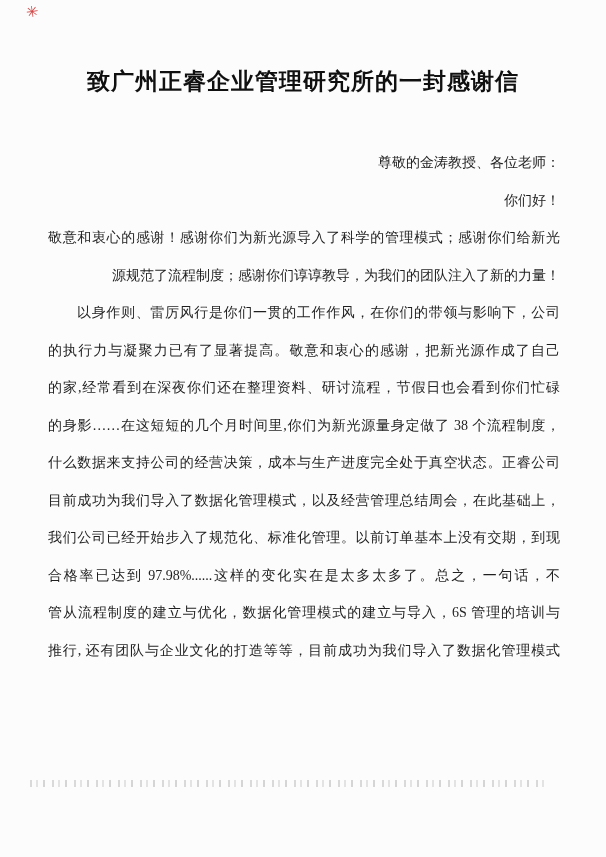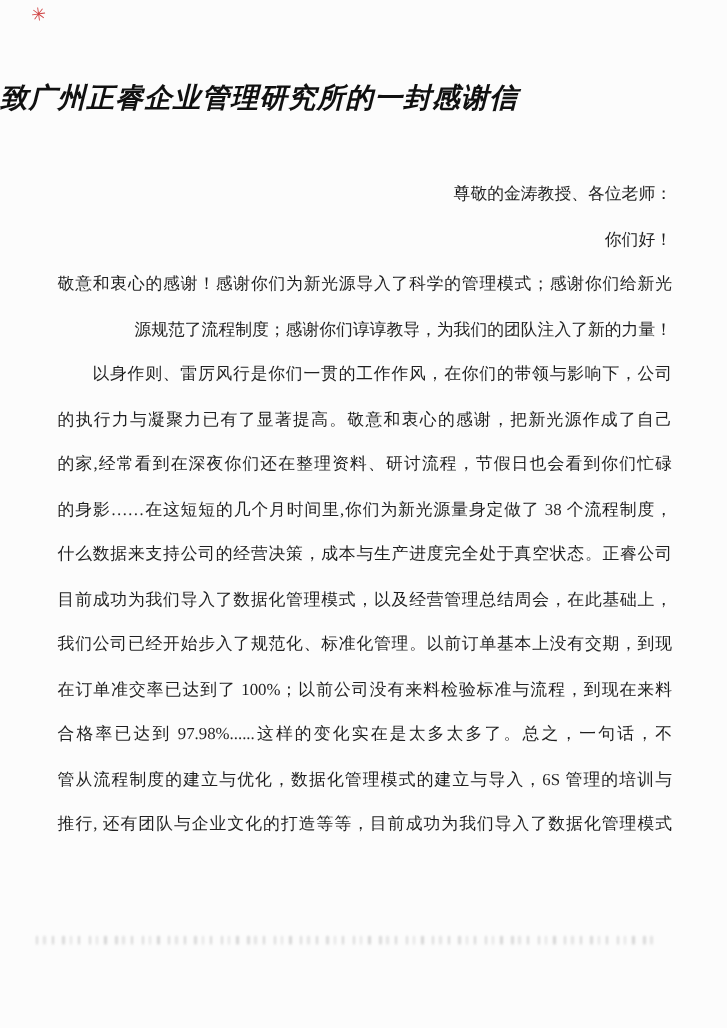--- a/index.html
+++ b/index.html
@@ -21,26 +21,25 @@
     font-size: 15px;
     transform: rotate(-8deg);
     opacity: 0.9;
     font-family: "DejaVu Sans", sans-serif;
   }
   .title {
     margin: 0;
     position: absolute;
     top: 66px; left: 0;
     width: 100%;
-    text-align: left;
+    text-align: center;
     font-size: 23px;
     font-weight: bold;
     letter-spacing: 1px;
     color: #101010;
-    font-style: italic;
   }
   .body-text {
     position: absolute;
     top: 144px; left: 48px;
     width: 512px;
   }
   .line {
     height: 37.5px;
     line-height: 37.5px;
     font-size: 14px;
@@ -76,19 +75,18 @@
       <div class="line indent">你们好！</div>
       <div class="line fill">敬意和衷心的感谢！感谢你们为新光源导入了科学的管理模式；感谢你们给新光</div>
       <div class="line">源规范了流程制度；感谢你们谆谆教导，为我们的团队注入了新的力量！</div>
       <div class="line fill indent">以身作则、雷厉风行是你们一贯的工作作风，在你们的带领与影响下，公司</div>
       <div class="line fill">的执行力与凝聚力已有了显著提高。敬意和衷心的感谢，把新光源作成了自己</div>
       <div class="line fill">的家,经常看到在深夜你们还在整理资料、研讨流程，节假日也会看到你们忙碌</div>
       <div class="line fill">的身影……在这短短的几个月时间里,你们为新光源量身定做了 38 个流程制度，</div>
       <div class="line fill">什么数据来支持公司的经营决策，成本与生产进度完全处于真空状态。正睿公司</div>
       <div class="line fill">目前成功为我们导入了数据化管理模式，以及经营管理总结周会，在此基础上，</div>
       <div class="line fill">我们公司已经开始步入了规范化、标准化管理。以前订单基本上没有交期，到现</div>
-      <div class="line fill">在订单准交率已达到了 100%；以前公司没有来料检验标准与流程，到现在来料</div>
       <div class="line fill">合格率已达到 97.98%......这样的变化实在是太多太多了。总之，一句话，不</div>
       <div class="line fill">管从流程制度的建立与优化，数据化管理模式的建立与导入，6S 管理的培训与</div>
       <div class="line fill">推行, 还有团队与企业文化的打造等等，目前成功为我们导入了数据化管理模式</div>
     </div>
   <div class="fade-band"></div>
 </div>
 
 </body></html>

